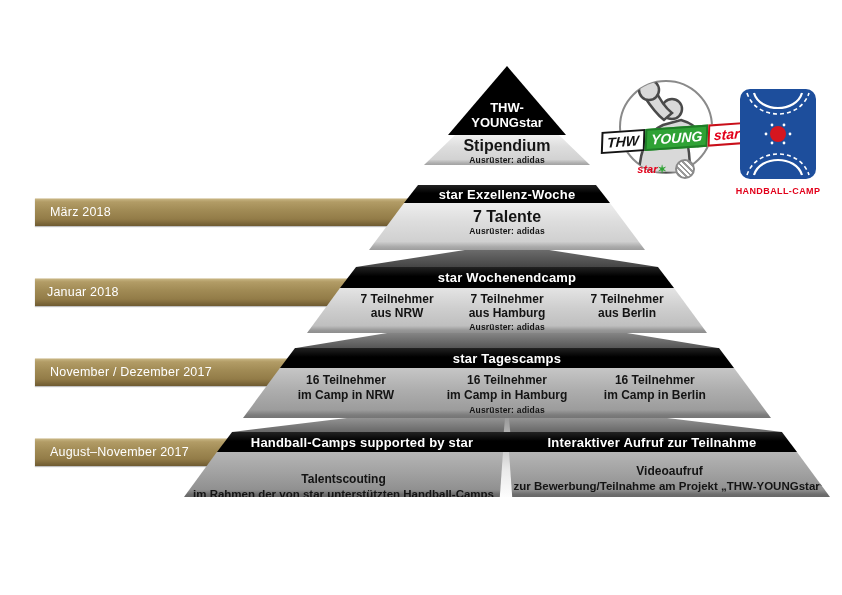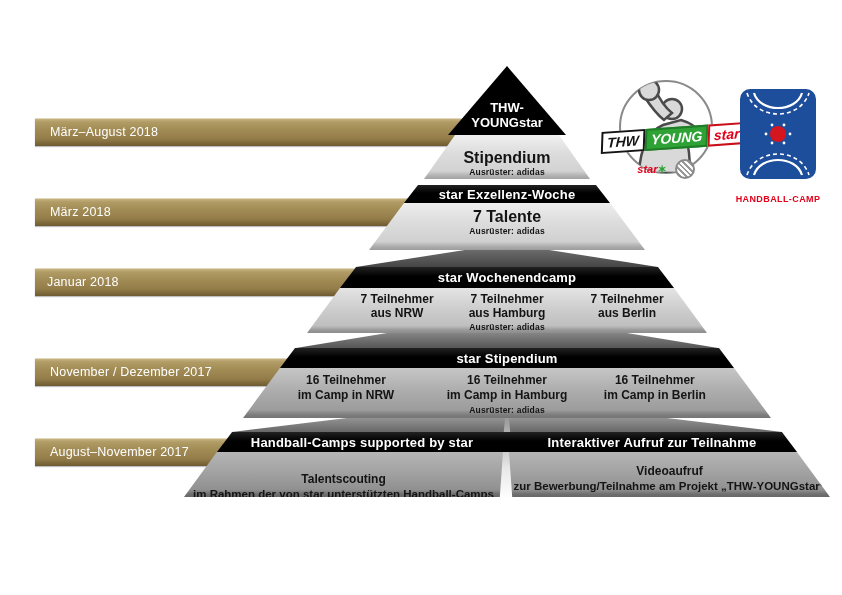--- a/index.html
+++ b/index.html
@@ -8,21 +8,21 @@
     font-family:"Liberation Sans", sans-serif;
   }
   
   .gold-bar{
     position:absolute;left:35px;height:28px;z-index:1;
     background:linear-gradient(180deg,#cdbb8a 0%,#b29c66 14%,#a08a54 45%,#937c48 75%,#6e5a31 100%);
     box-shadow:inset 0 1px 0 rgba(255,255,255,.45), 0 1px 1px rgba(0,0,0,.25);
     display:flex;align-items:center;
     color:#fff;font-size:12.5px;letter-spacing:.2px;padding-left:15px;box-sizing:border-box;
   }
-  .b1{top:118px;width:445px;} .b2{top:198px;width:395px;} .b3{top:268px;width:325px;padding-left:12px;}
+  .b1{top:118px;width:445px;} .b2{top:198px;width:395px;} .b3{top:278px;width:325px;padding-left:12px;}
   .b4{top:358px;width:265px;} .b5{top:438px;width:215px;}
   .bar-shadow{position:absolute;width:26px;height:9px;z-index:1;background:#3a3420;
     clip-path:polygon(0 0,100% 0,100% 100%);}
   .s1{left:454px;top:146px;} .s2{left:404px;top:226px;} .s3{left:334px;top:306px;}
   .s4{left:274px;top:386px;} .s5{left:224px;top:466px;}
 
   
   .trap{position:absolute;z-index:2;box-sizing:border-box;}
   .blackband{
     background:linear-gradient(180deg,#222 0%,#000 45%,#000 100%);
@@ -30,24 +30,24 @@
     font-weight:bold;font-size:13px;letter-spacing:.2px;
   }
   .grayband{color:#141414;display:flex;flex-direction:column;align-items:center;}
   .note{font-size:8.5px;font-weight:bold;letter-spacing:.2px;}
 
   
   .l1-black{left:448px;top:66px;width:118px;height:69px;background:#000;
     clip-path:polygon(50% 0,100% 100%,0 100%);
     display:flex;align-items:flex-end;justify-content:center;padding-bottom:5px;}
   .l1-title{color:#fff;font-weight:bold;font-size:13px;line-height:15px;text-align:center;}
-  .l1-gray{left:424px;top:135px;width:166px;height:44px;
+  .l1-gray{left:424px;top:135px;width:166px;height:30px;
     clip-path:polygon(18.7% 0,81.3% 0,100% 100%,0 100%);
     background:linear-gradient(180deg,#f0f0f0 0%,#ddd 40%,#d2d2d2 82%,#b0b0b0 93%,#a2a2a2 100%);
-    padding-top:14px;}
+    padding-top:2px;}
   .big-label{font-size:16px;font-weight:bold;}
   
   .l2-black{left:404px;top:185px;width:206px;height:18px;clip-path:polygon(6.8% 0,93.2% 0,100% 100%,0 100%);}
   .l2-gray{left:369px;top:203px;width:276px;height:47px;
     clip-path:polygon(12.7% 0,87.3% 0,100% 100%,0 100%);
     background:linear-gradient(180deg,#eee 0%,#ddd 40%,#d0d0d0 82%,#ababab 93%,#9d9d9d 100%);
     padding-top:5px;}
   
   .l3-peak{left:356px;top:250px;width:302px;height:17px;clip-path:polygon(36% 0,64% 0,100% 100%,0 100%);
     background:linear-gradient(180deg,#6b6b6b,#454545);}
@@ -92,30 +92,27 @@
   .ys-thw{background:#fff;border:2px solid #141414;color:#141414;}
   .ys-young{background:#2fa235;border:2px solid #1e7d26;color:#fff;}
   .ys-star{background:#fff;border:2px solid #c90f1a;color:#e2001a;}
   .ys-subrow{position:absolute;left:0;top:84px;width:122px;display:flex;align-items:center;
     justify-content:center;gap:8px;}
   .ys-substar{color:#e2001a;font-weight:bold;font-style:italic;font-size:11px;}
   .ys-starglyph{color:#2fa235;font-style:normal;}
   .ys-crest{width:16px;height:16px;border-radius:50%;border:2px solid #8a8a8a;background:
     repeating-linear-gradient(45deg,#fff 0 2px,#9a9a9a 2px 4px);}
   .hc-logo{position:absolute;left:735px;top:88px;width:86px;z-index:3;text-align:center;}
-  .hc-label{margin-top:10px;color:#e2001a;font-size:9px;font-weight:bold;letter-spacing:.4px;}
+  .hc-label{margin-top:2px;color:#e2001a;font-size:9px;font-weight:bold;letter-spacing:.4px;}
 </style>
 </head>
 <body>
 
 <div id="stage">
 
-  <div class="gold-bar b1">
-    <span>März–August 2018</span>
-  </div>
   <div class="gold-bar b2">
     <span>März 2018</span>
   </div>
   <div class="gold-bar b3">
     <span>Januar 2018</span>
   </div>
   <div class="gold-bar b4">
     <span>November / Dezember 2017</span>
   </div>
   <div class="gold-bar b5">
@@ -161,21 +158,21 @@
       <div class="note">Ausrüster: adidas</div>
     </div>
     <div class="col c-l3-3">
       <div>7 Teilnehmer</div>
       <div>aus Berlin</div>
     </div>
   </div>
 
   <div class="trap l4-peak"></div>
   <div class="trap blackband l4-black">
-    <span>star Stipendium</span>
+    <span>star Tagescamps</span>
   </div>
   <div class="trap grayband l4-gray">
     <div class="col c-l4-1">
       <div>16 Teilnehmer</div>
       <div>im Camp in NRW</div>
     </div>
     <div class="col c-l4-2">
       <div>16 Teilnehmer</div>
       <div>im Camp in Hamburg</div>
       <div class="note">Ausrüster: adidas</div>

